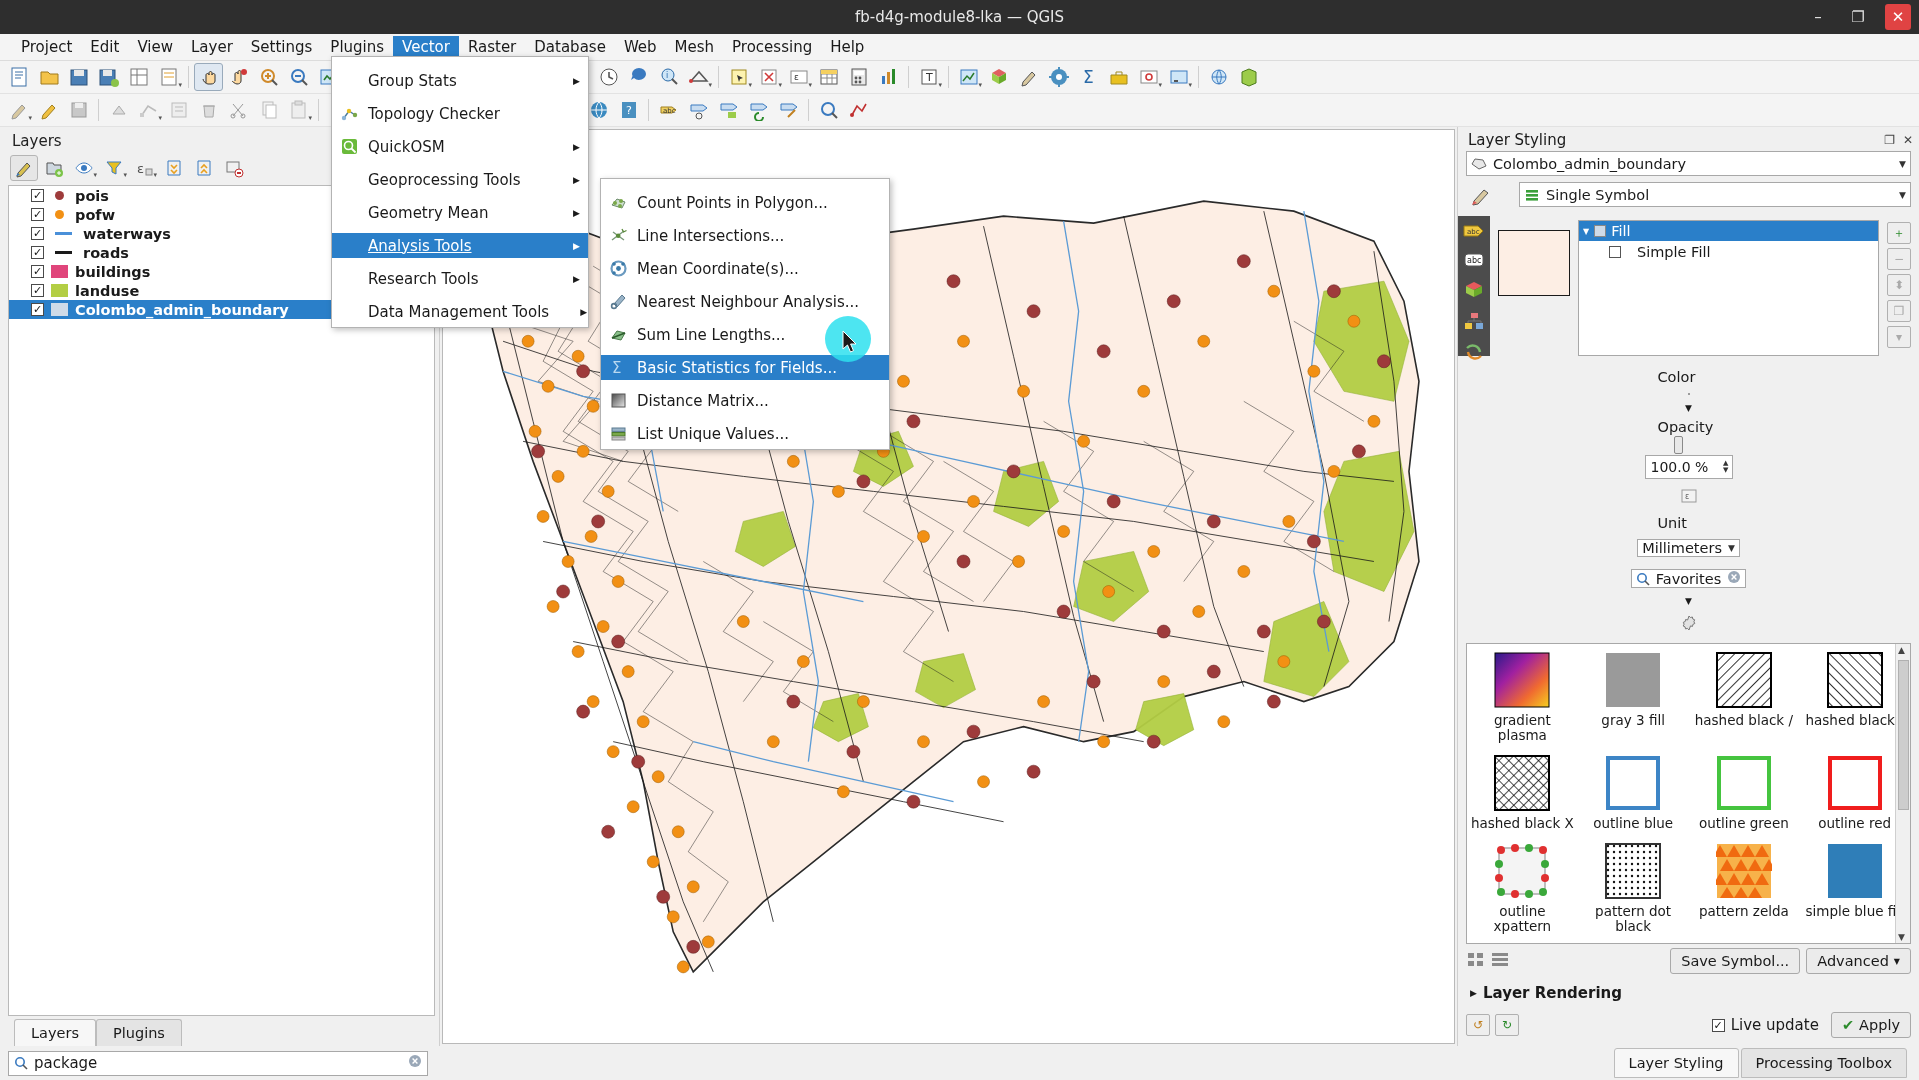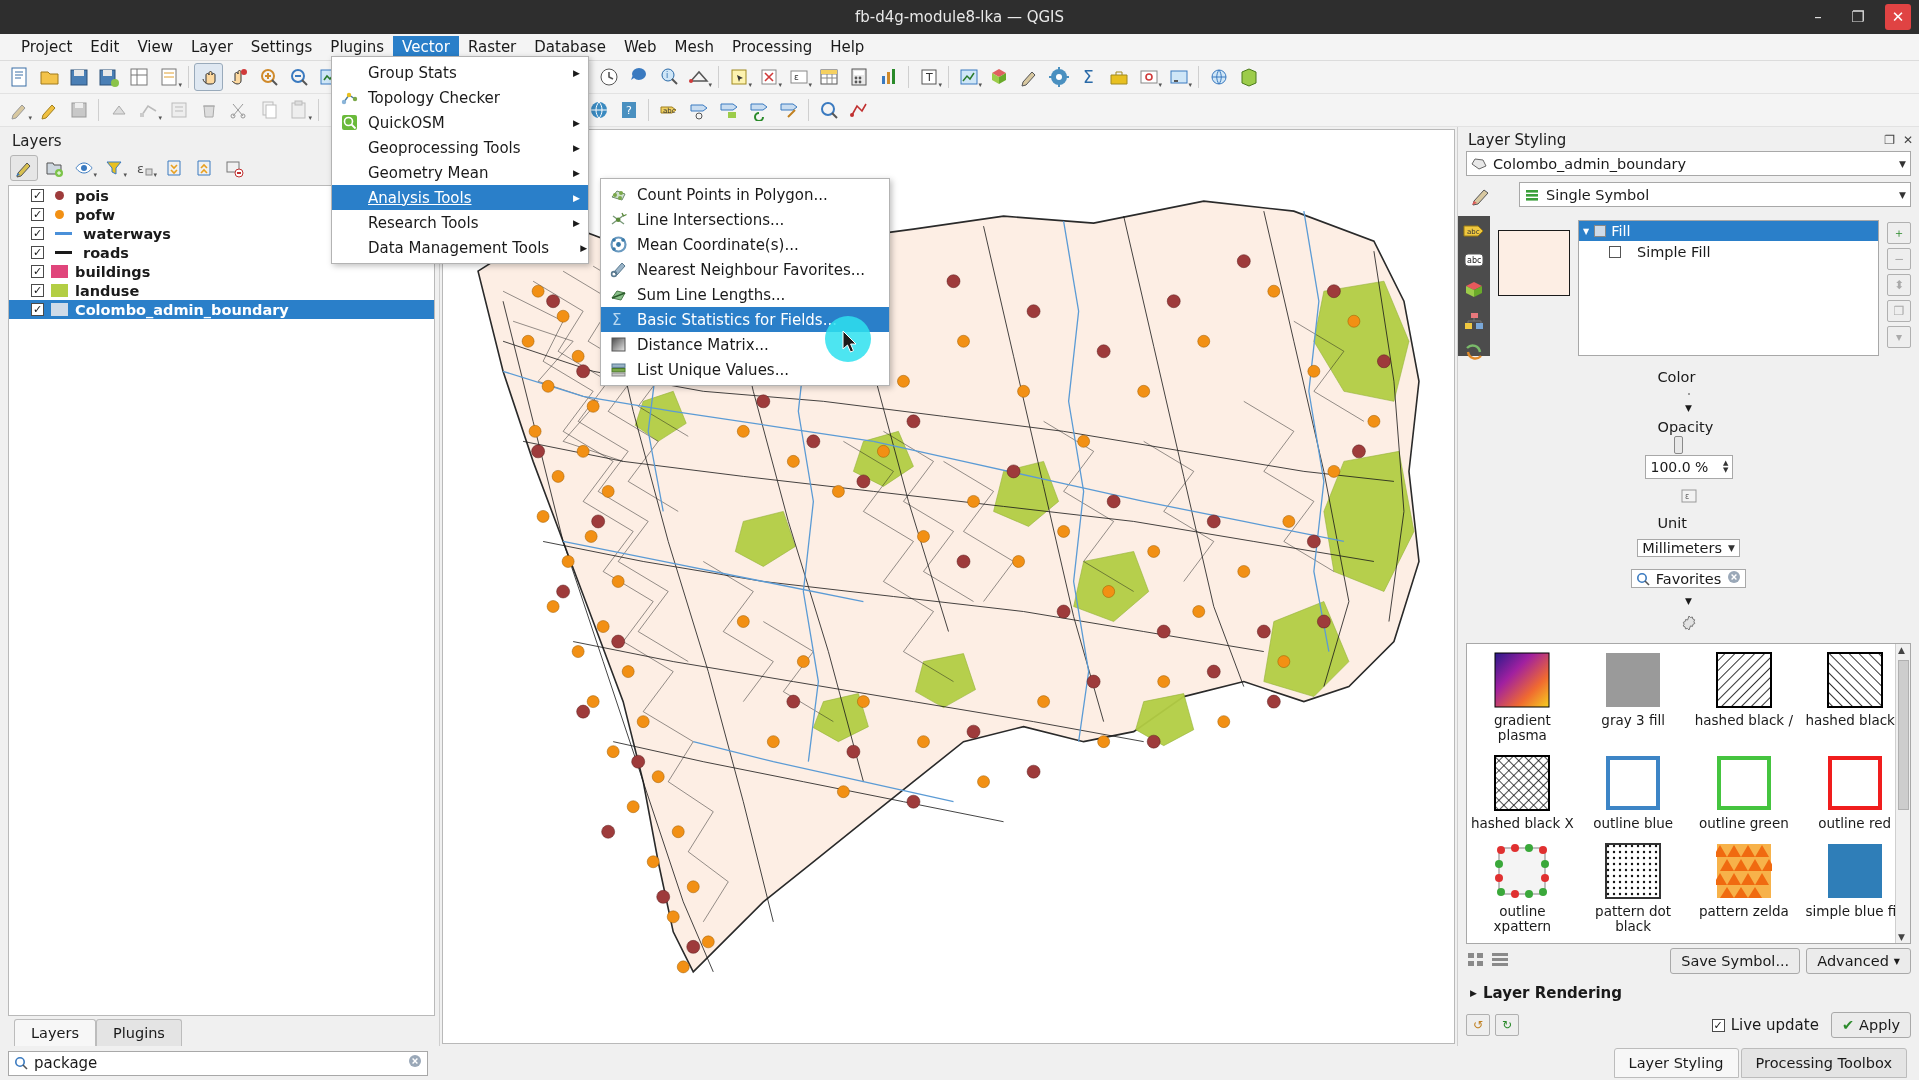--- a/index.html
+++ b/index.html
@@ -97,21 +97,21 @@
      font-size:14.5px; padding:0 10px; display:flex; align-items:center; gap:5px; }
   .group-hdr { display:flex; align-items:center; gap:6px; padding:6px 12px; font-size:15px; font-weight:bold;}
   #bottom-tabs { height:34px; background:#f0f0f0; display:flex; align-items:center; }
   .btab { padding:6px 14px; font-size:14.5px; border:1px solid #bcbcbc; background:#e4e4e4; border-radius:3px 3px 0 0;}
   .btab.active { background:#f7f7f7; }
   #bottom-search { display:flex; align-items:center; gap:6px; width:420px; margin-left:8px;
      height:25px; background:#fff; border:1px solid #a8a8a8; padding:0 5px; }
   
   .menu-pop { position:absolute; background:#fff; border:1px solid #b3b3b3; box-shadow:2px 2px 6px rgba(0,0,0,.25);
      padding:3px 0; z-index:50; }
-  .mrow { display:flex; align-items:center; height:25px; padding:0 8px 0 8px; font-size:15px; gap:9px; white-space:nowrap;}
+  .mrow { display:flex; align-items:center; height:25px; padding:0 8px 0 8px; font-size:15px; gap:9px; white-space:nowrap;margin-top:8px;}
   .mrow.hl { background:#2a7fc9; color:#fff; }
   .mrow .mi { width:19px; height:19px; display:flex; align-items:center; justify-content:center; flex:none;}
   .mrow .sub { margin-left:auto; font-size:9px; padding-left:22px;}
   #cursor-glow { position:absolute; width:46px; height:46px; border-radius:50%;
       background:#2ee0ef; opacity:.85; z-index:60; }
 </style>
 </head>
 <body>
 
 <div id="titlebar">
@@ -1343,21 +1343,21 @@
       </span>
     <span class="mtext">Mean Coordinate(s)...</span>
   </div>
   <div class="mrow">
     <span class="mi">
         <svg width="17" height="17">
           <path d="M12 2l3 3-8 9-3-3z" fill="#9ab4c8" stroke="#5a7a90"></path>
           <circle cx="4" cy="13" r="2.4" fill="none" stroke="#5a7a90" stroke-width="1.6"></circle>
         </svg>
       </span>
-    <span class="mtext">Nearest Neighbour Favorites...</span>
+    <span class="mtext">Nearest Neighbour Analysis...</span>
   </div>
   <div class="mrow">
     <span class="mi">
         <svg width="17" height="17">
           <path d="M2 12l5-7 8 2-4 7z" fill="#8ac08a" stroke="#4a7a4a"></path>
           <path d="M2 12L15 7" stroke="#2a5a2a" stroke-width="1.4"></path>
         </svg>
       </span>
     <span class="mtext">Sum Line Lengths...</span>
   </div>

